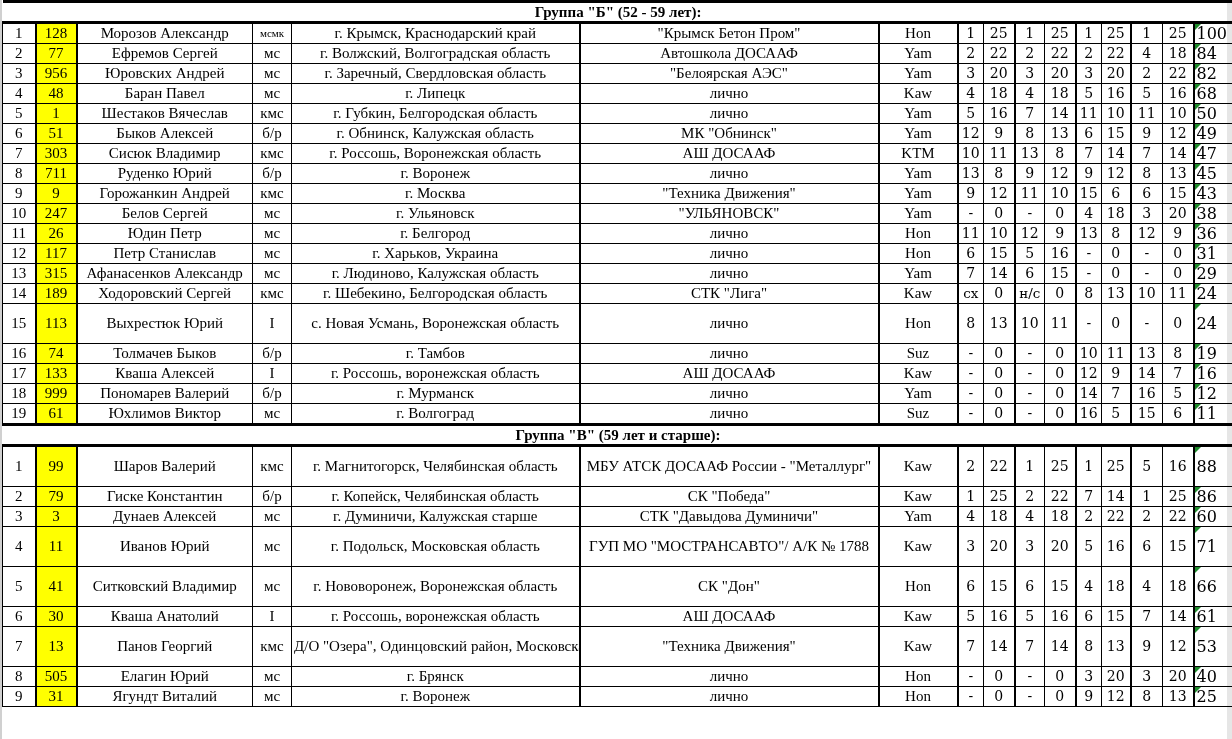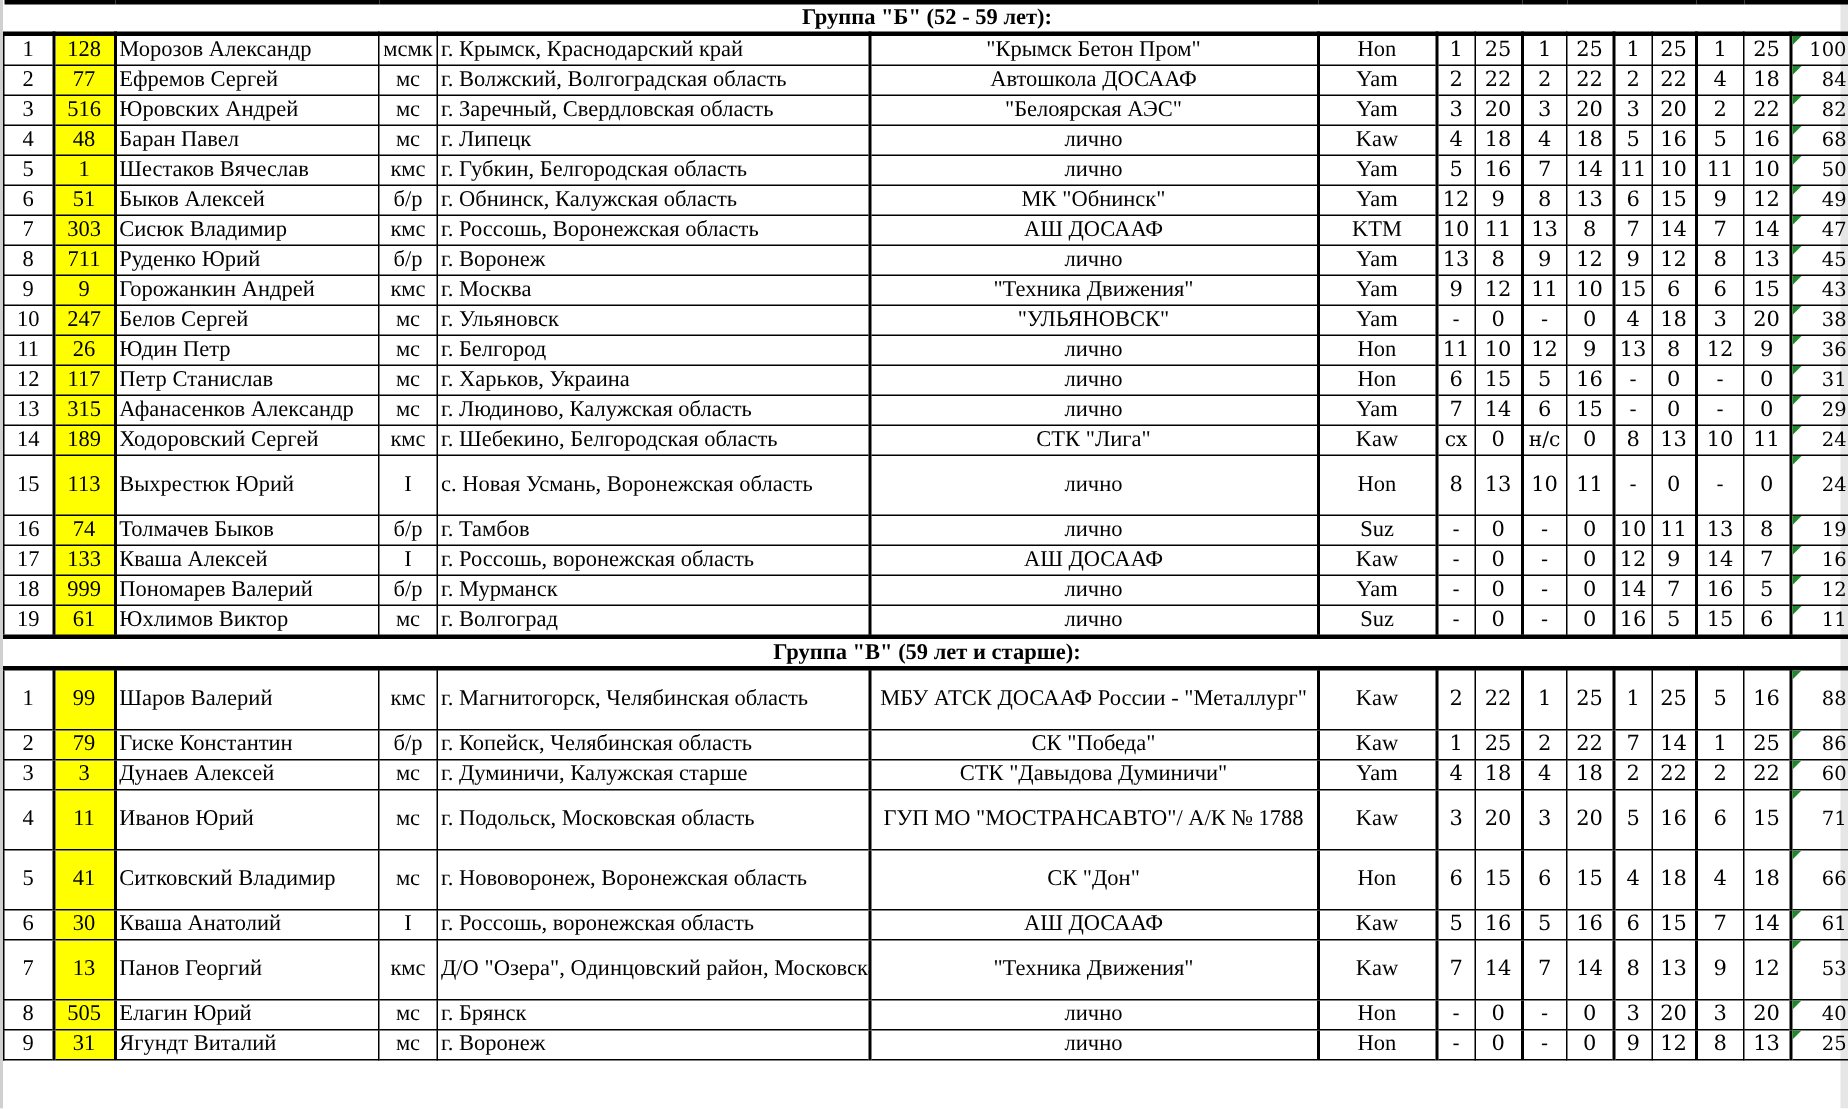--- a/index.html
+++ b/index.html
@@ -3,31 +3,31 @@
 <meta charset="utf-8">
 <style>
   html, body { margin: 0; padding: 0; background: #ffffff; }
   body { width: 1232px; height: 739px; overflow: hidden; position: relative; font-family: "Liberation Serif", "DejaVu Serif", serif; font-size: 15px; color: #000; }
   .leftbar { position: absolute; left: 0; top: 0; width: 2px; height: 739px; background: #d0d0d0; }
   .rightbar { position: absolute; right: 0; top: 0; width: 5px; height: 739px; background: #e6e6e6; }
   table.sheet { position: absolute; left: 2px; top: 0; border-collapse: collapse; table-layout: fixed; width: 1222px; }
   table.sheet td { padding: 0 2px; white-space: nowrap; overflow: hidden; line-height: 17px; vertical-align: middle; border-top: 1px solid #000; border-bottom: 1px solid #000; border-left: 1px solid #000; border-right: 1px solid #000; }
   td.grp { text-align: center; font-weight: bold; border-left: none !important; border-right: none !important; border-top: 3px solid #000 !important; border-bottom: 3px solid #000 !important; height: 18px; }
   td.c { text-align: center; }
-  td.l { text-align: left; }
+  td.l { text-align: center; }
   td.num { background: #ffff00; text-align: center; }
   td.thickL { border-left: 2px solid #000 !important; }
   td.thickR { border-right: 2px solid #000 !important; }
   td.wrap { white-space: normal; line-height: 19px; }
   td.score { font-family: "DejaVu Serif", serif; font-size: 14px; text-align: center; padding: 0; }
-  td.total { position: relative; font-family: "DejaVu Serif", serif; font-size: 13px; text-align: right; border-left: 2px solid #000 !important; }
+  td.total { position: relative; font-family: "DejaVu Serif", serif; font-size: 16px; text-align: left; border-left: 2px solid #000 !important; }
   td.total .tri { position: absolute; left: 0; top: 0; width: 0; height: 0; border-top: 6px solid #1d8a2a; border-right: 6px solid transparent; }
   tr.r td { height: 19px; }
   tr.tall td { height: 39px; }
-  td.small { font-size: 15px; padding: 0; margin-top: 37px; }
+  td.small { font-size: 11px; padding: 0; margin-top: 37px; }
   td.nh { font-size: 13.5px; padding: 0; margin-top: 32px; }
 </style>
 </head>
 <body>
 
 <div class="leftbar"></div>
 <div class="rightbar"></div>
 
 <table class="sheet">
   <colgroup>
@@ -83,21 +83,21 @@
         <td class="score">2</td>
         <td class="score thickR">22</td>
         <td class="score">2</td>
         <td class="score thickR">22</td>
         <td class="score">4</td>
         <td class="score thickR">18</td>
         <td class="total"><span class="tri"></span><span>84</span></td>
       </tr>
       <tr class="r">
         <td class="c">3</td>
-        <td class="num thickL thickR">516</td>
+        <td class="num thickL thickR">956</td>
         <td class="l">Юровских Андрей</td>
         <td class="c">мс</td>
         <td class="l">г. Заречный, Свердловская область</td>
         <td class="c thickL thickR">"Белоярская АЭС"</td>
         <td class="c thickR">Yam</td>
         <td class="score">3</td>
         <td class="score thickR">20</td>
         <td class="score">3</td>
         <td class="score thickR">20</td>
         <td class="score">3</td>

